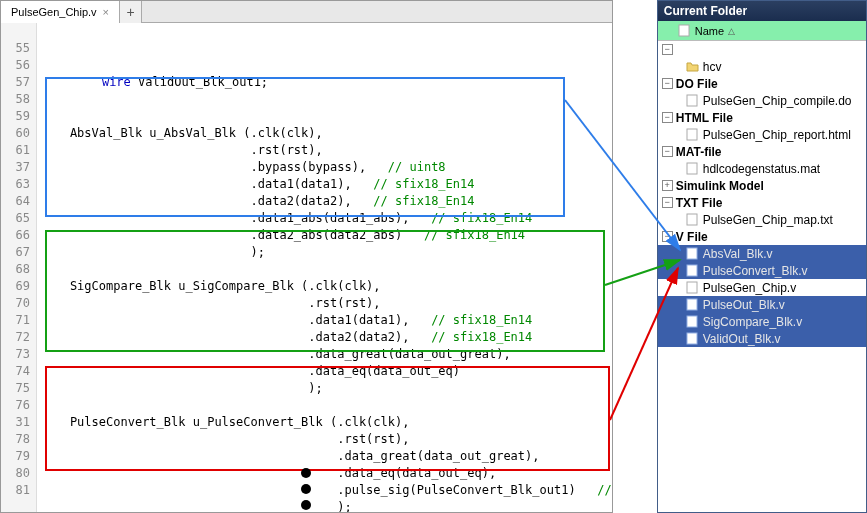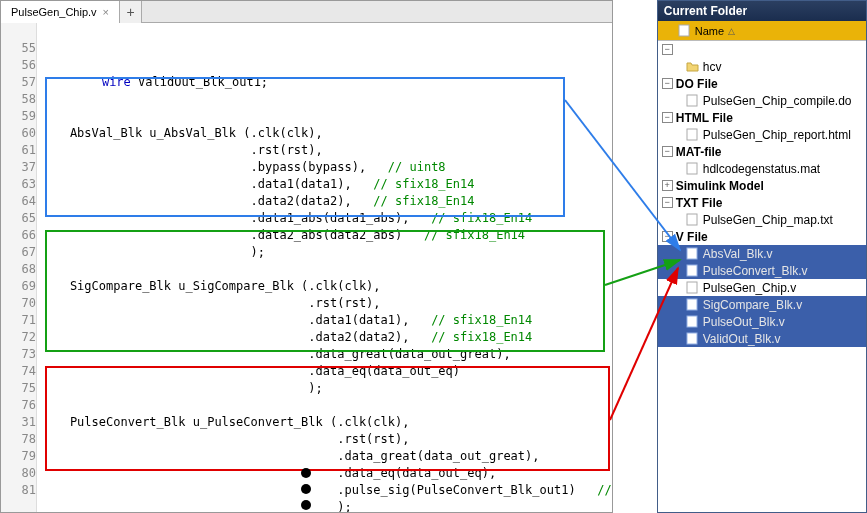--- a/index.html
+++ b/index.html
@@ -66,20 +66,21 @@
       font-size: 12px;
       line-height: 17px;
       position: relative;
       overflow: hidden;
     }
     .gutter {
       width: 36px;
       background: #f4f4f4;
       color: #888;
       text-align: right;
+      padding-right: 6px;
       border-right: 1px solid #ddd;
     }
     .gutter div {
       height: 17px;
     }
     .code-text {
       flex: 1;
       padding-left: 4px;
       color: #000;
       white-space: pre;
@@ -135,21 +136,21 @@
       background: linear-gradient(#2b3f61, #1a2d4e);
       color: #fff;
       font-weight: bold;
       padding: 0 6px;
       display: flex;
       align-items: center;
       font-size: 12px;
     }
     .col-header {
       height: 20px;
-      background: #eab308;
+      background: #86efac;
       border-bottom: 1px solid #bbb;
       display: flex;
       align-items: center;
       padding-left: 20px;
       font-size: 11px;
     }
     .col-header .tri {
       font-size: 9px;
       padding-left: 4px;
       color: #555;
@@ -352,28 +353,28 @@
         <svg width="13" height="13" class="file-icon">
           <rect x="1" y="1" width="10" height="11" fill="#fff" stroke="#aaa"></rect>
         </svg>
         <span>PulseGen_Chip.v</span>
       </div>
       <div class="tree-row selected">
         <span class="indent" style="width: 24px;"></span>
         <svg width="13" height="13" class="file-icon">
           <rect x="1" y="1" width="10" height="11" fill="#fff" stroke="#aaa"></rect>
         </svg>
+        <span>PulseOut_Blk.v</span>
+      </div>
+      <div class="tree-row selected">
+        <span class="indent" style="width: 24px;"></span>
+        <svg width="13" height="13" class="file-icon">
+          <rect x="1" y="1" width="10" height="11" fill="#fff" stroke="#aaa"></rect>
+        </svg>
         <span>SigCompare_Blk.v</span>
-      </div>
-      <div class="tree-row selected">
-        <span class="indent" style="width: 24px;"></span>
-        <svg width="13" height="13" class="file-icon">
-          <rect x="1" y="1" width="10" height="11" fill="#fff" stroke="#aaa"></rect>
-        </svg>
-        <span>PulseOut_Blk.v</span>
       </div>
       <div class="tree-row selected">
         <span class="indent" style="width: 24px;"></span>
         <svg width="13" height="13" class="file-icon">
           <rect x="1" y="1" width="10" height="11" fill="#fff" stroke="#aaa"></rect>
         </svg>
         <span>ValidOut_Blk.v</span>
       </div>
     </div>
 </div>

